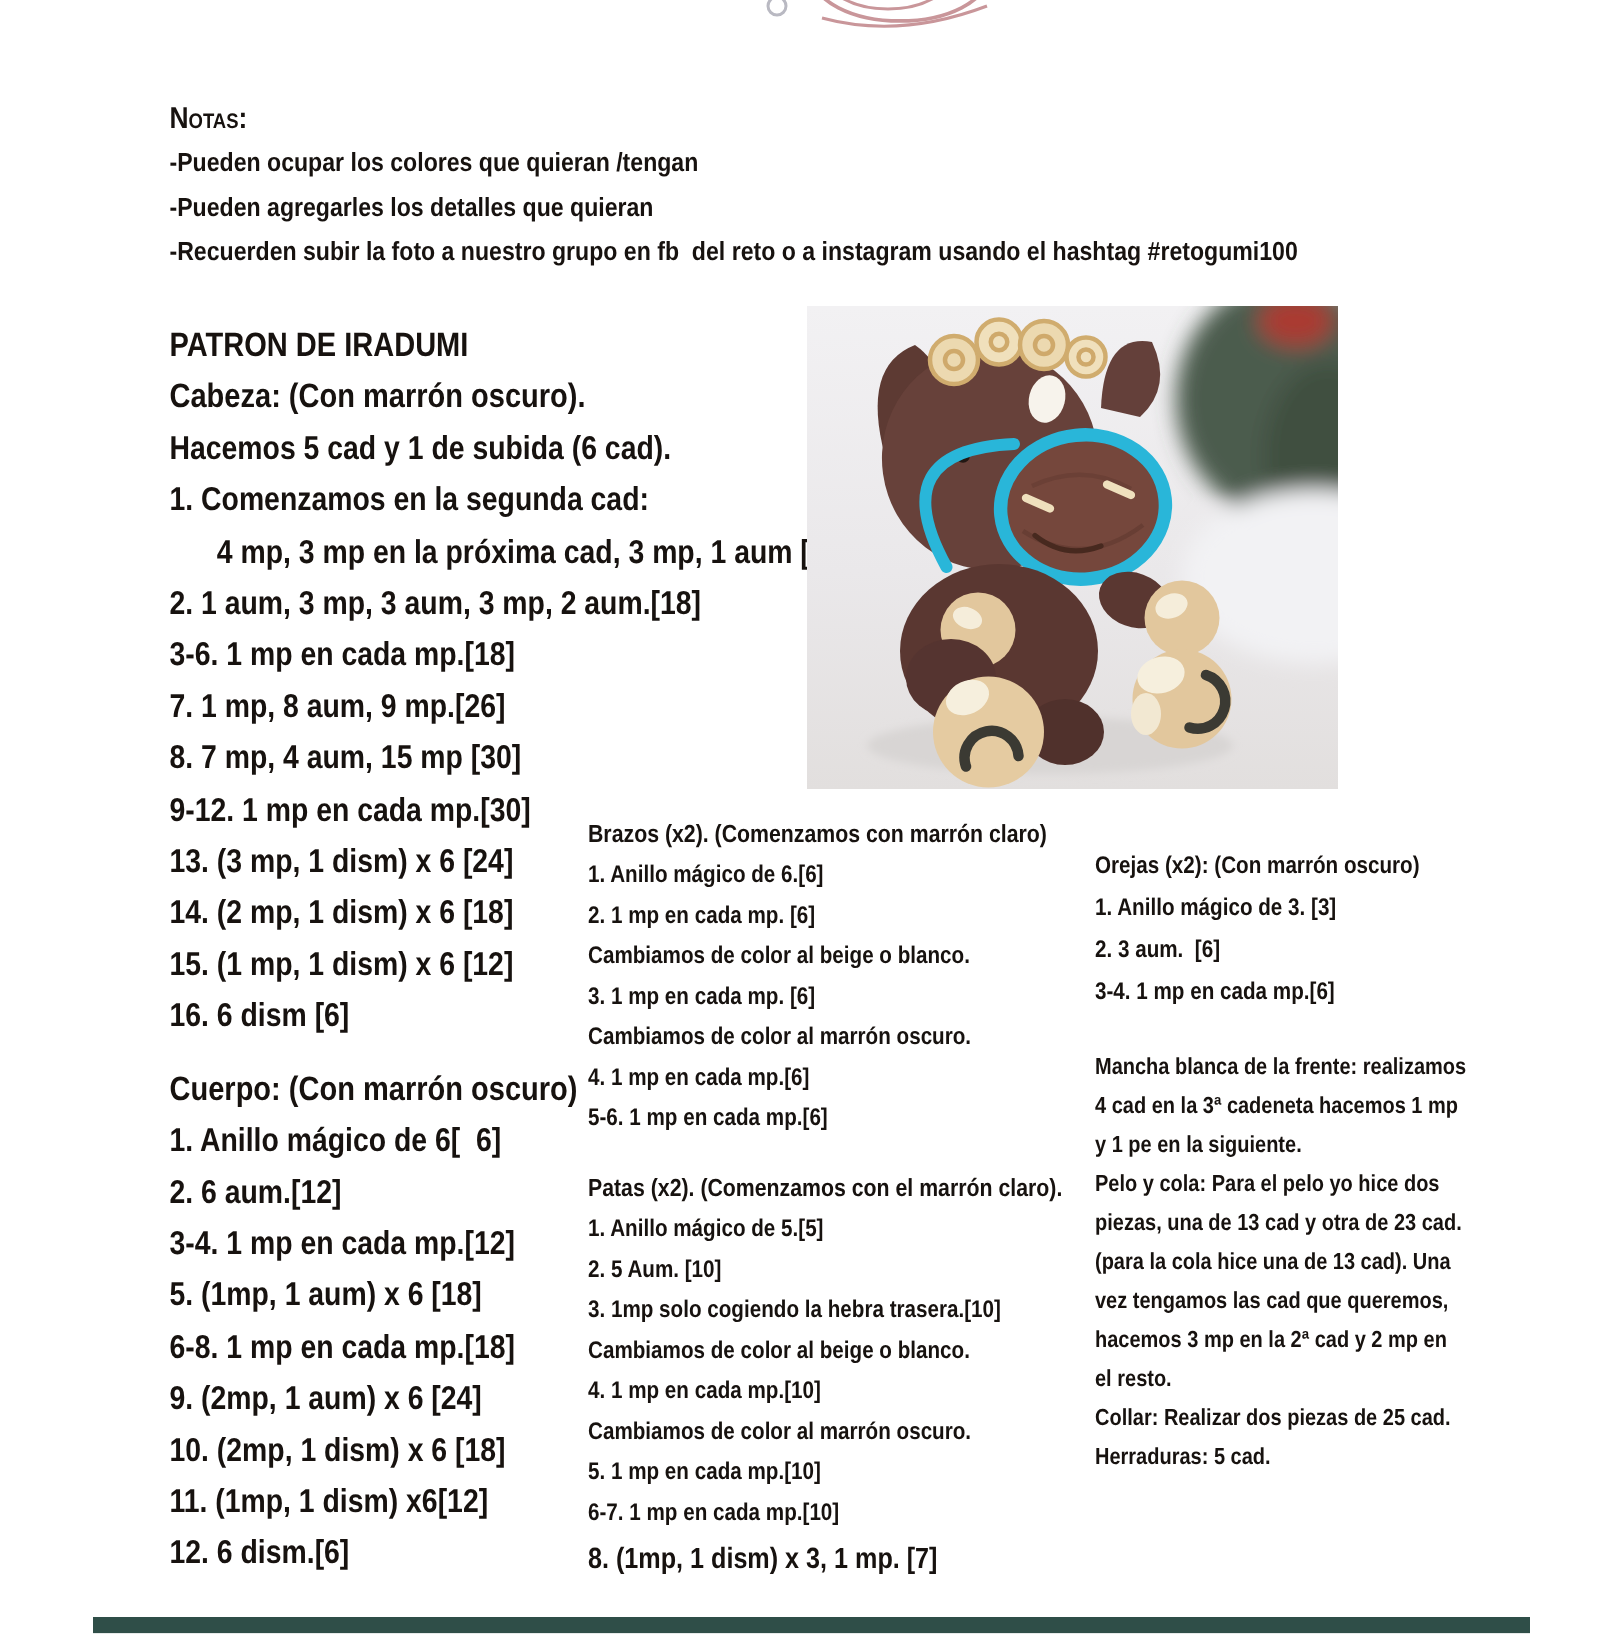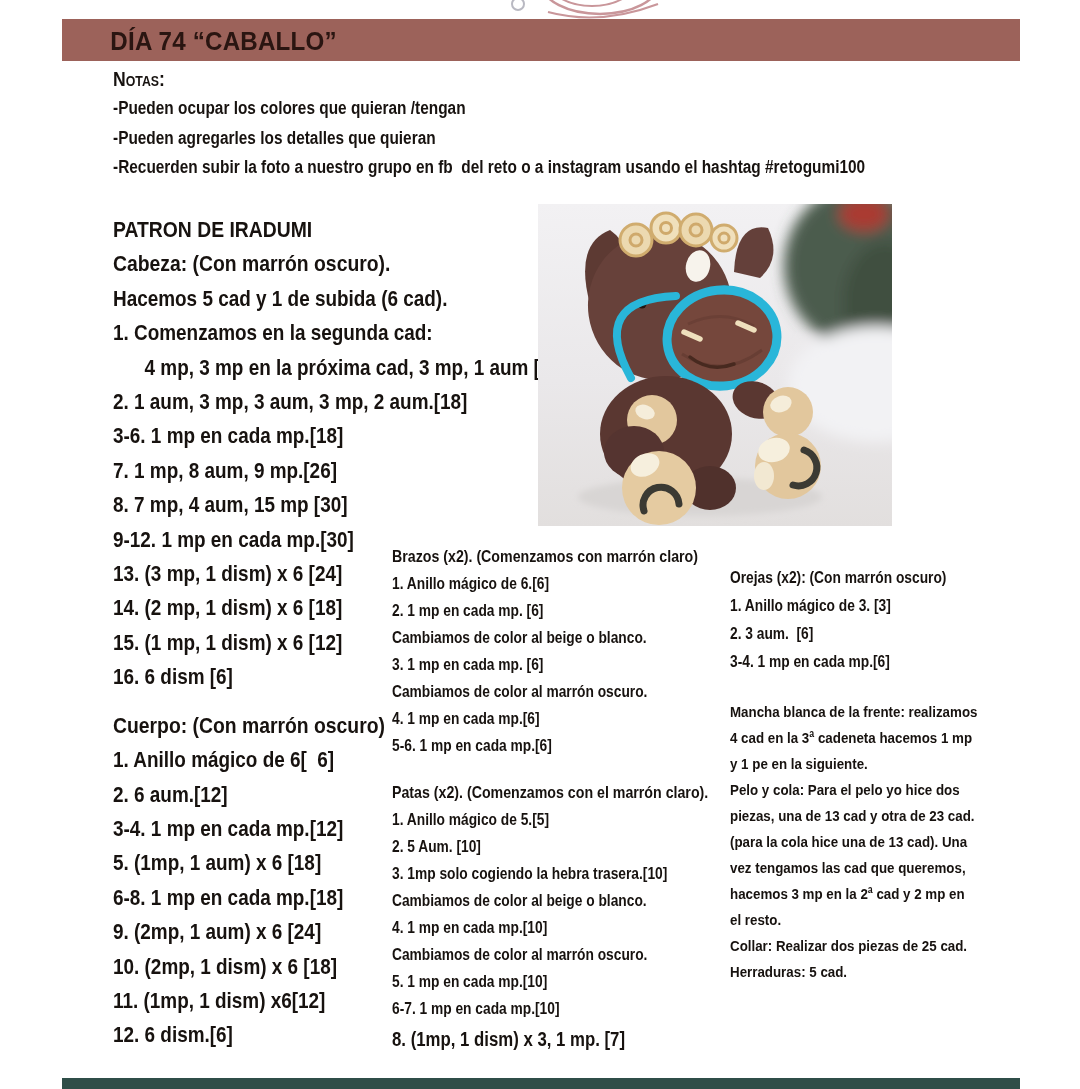--- a/index.html
+++ b/index.html
@@ -44,23 +44,20 @@
 
   <div class="logo">
     <svg width="170" height="19" viewBox="0 0 170 19">
       <circle cx="18" cy="4" r="6" fill="none" stroke="#b9b9c2" stroke-width="2"></circle>
       <ellipse cx="100" cy="-16" rx="58" ry="30" fill="none" stroke="#c9969a" stroke-width="2.5"></ellipse>
       <ellipse cx="92" cy="-20" rx="44" ry="26" fill="none" stroke="#c9969a" stroke-width="2"></ellipse>
       <path d="M 48 12 Q 100 26 158 4" fill="none" stroke="#c9969a" stroke-width="2"></path>
     </svg>
   </div>
 
-  <div class="title-bar">
-    <h1>DÍA 74 “CABALLO”</h1>
-  </div>
 
   <div class="notes">
     <div class="notes-h">Notas:</div>
     <div class="lines">
         <div>-Pueden ocupar los colores que quieran /tengan</div>
         <div>-Pueden agregarles los detalles que quieran</div>
         <div>-Recuerden subir la foto a nuestro grupo en fb  del reto o a instagram usando el hashtag #retogumi100</div>
       </div>
   </div>
 

